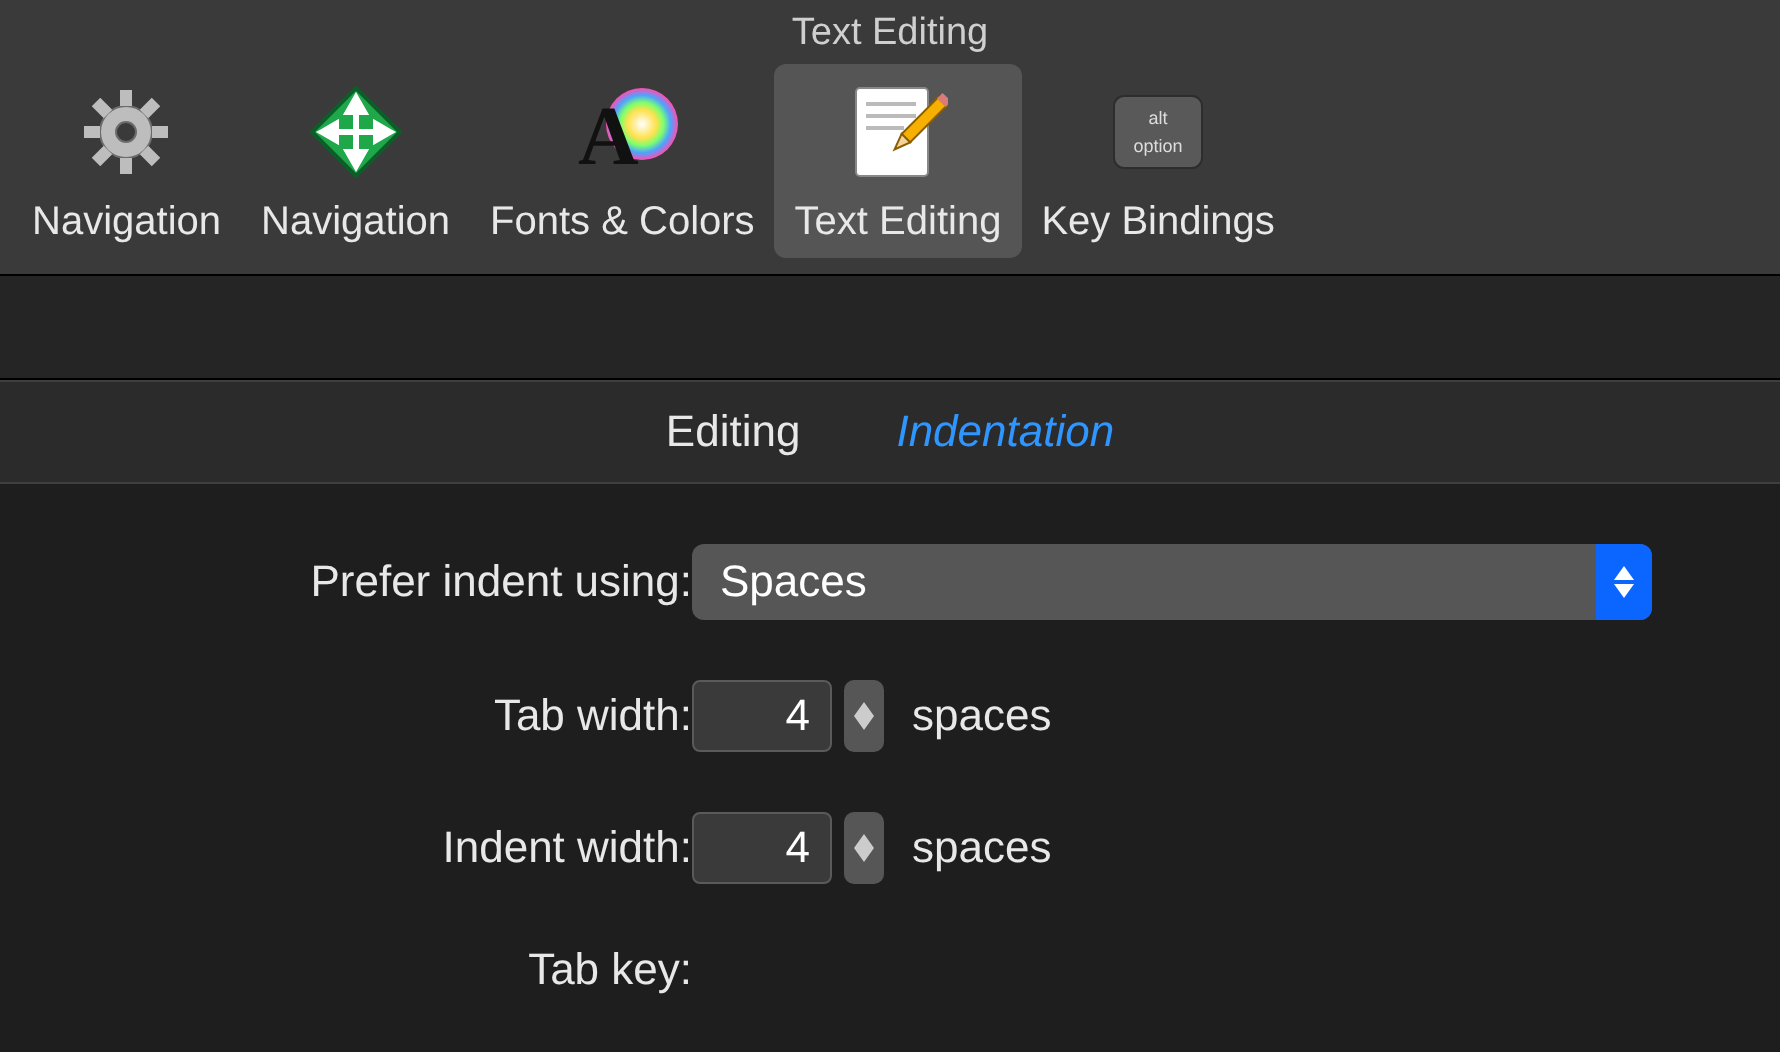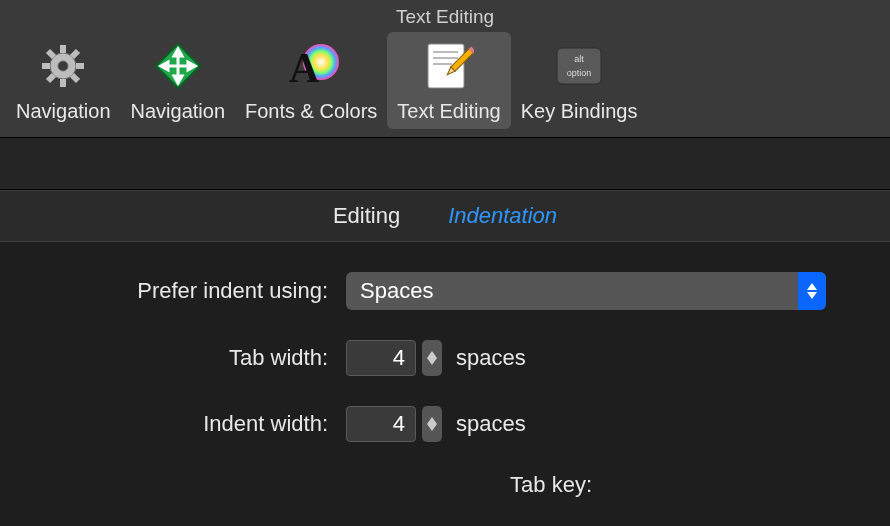--- a/index.html
+++ b/index.html
@@ -92,21 +92,20 @@
     background: #1e1e1e;
   }
   .row {
     display: flex;
     align-items: center;
     margin-bottom: 30px;
   }
   .row .lbl {
     width: 330px;
     text-align: right;
-    padding-right: 18px;
     font-size: 22px;
     color: #e8e8e8;
   }
   .select {
     position: relative;
     flex: 0 0 480px;
     height: 38px;
     background: #565656;
     border-radius: 6px;
     display: flex;
@@ -307,17 +306,17 @@
       <svg width="10" height="7" viewBox="0 0 10 7">
           <polygon points="5,0 10,7 0,7" fill="#ccc"></polygon>
         </svg>
       <svg width="10" height="7" viewBox="0 0 10 7">
           <polygon points="0,0 10,0 5,7" fill="#ccc"></polygon>
         </svg>
     </div>
     <div class="suffix">spaces</div>
   </div>
 
-  <div class="row" style="margin-bottom:0;flex-direction:column;">
+  <div class="row" style="margin-bottom:0;">
     <div class="lbl">Tab key:</div>
   </div>
 
 </div>
 
 </body></html>

